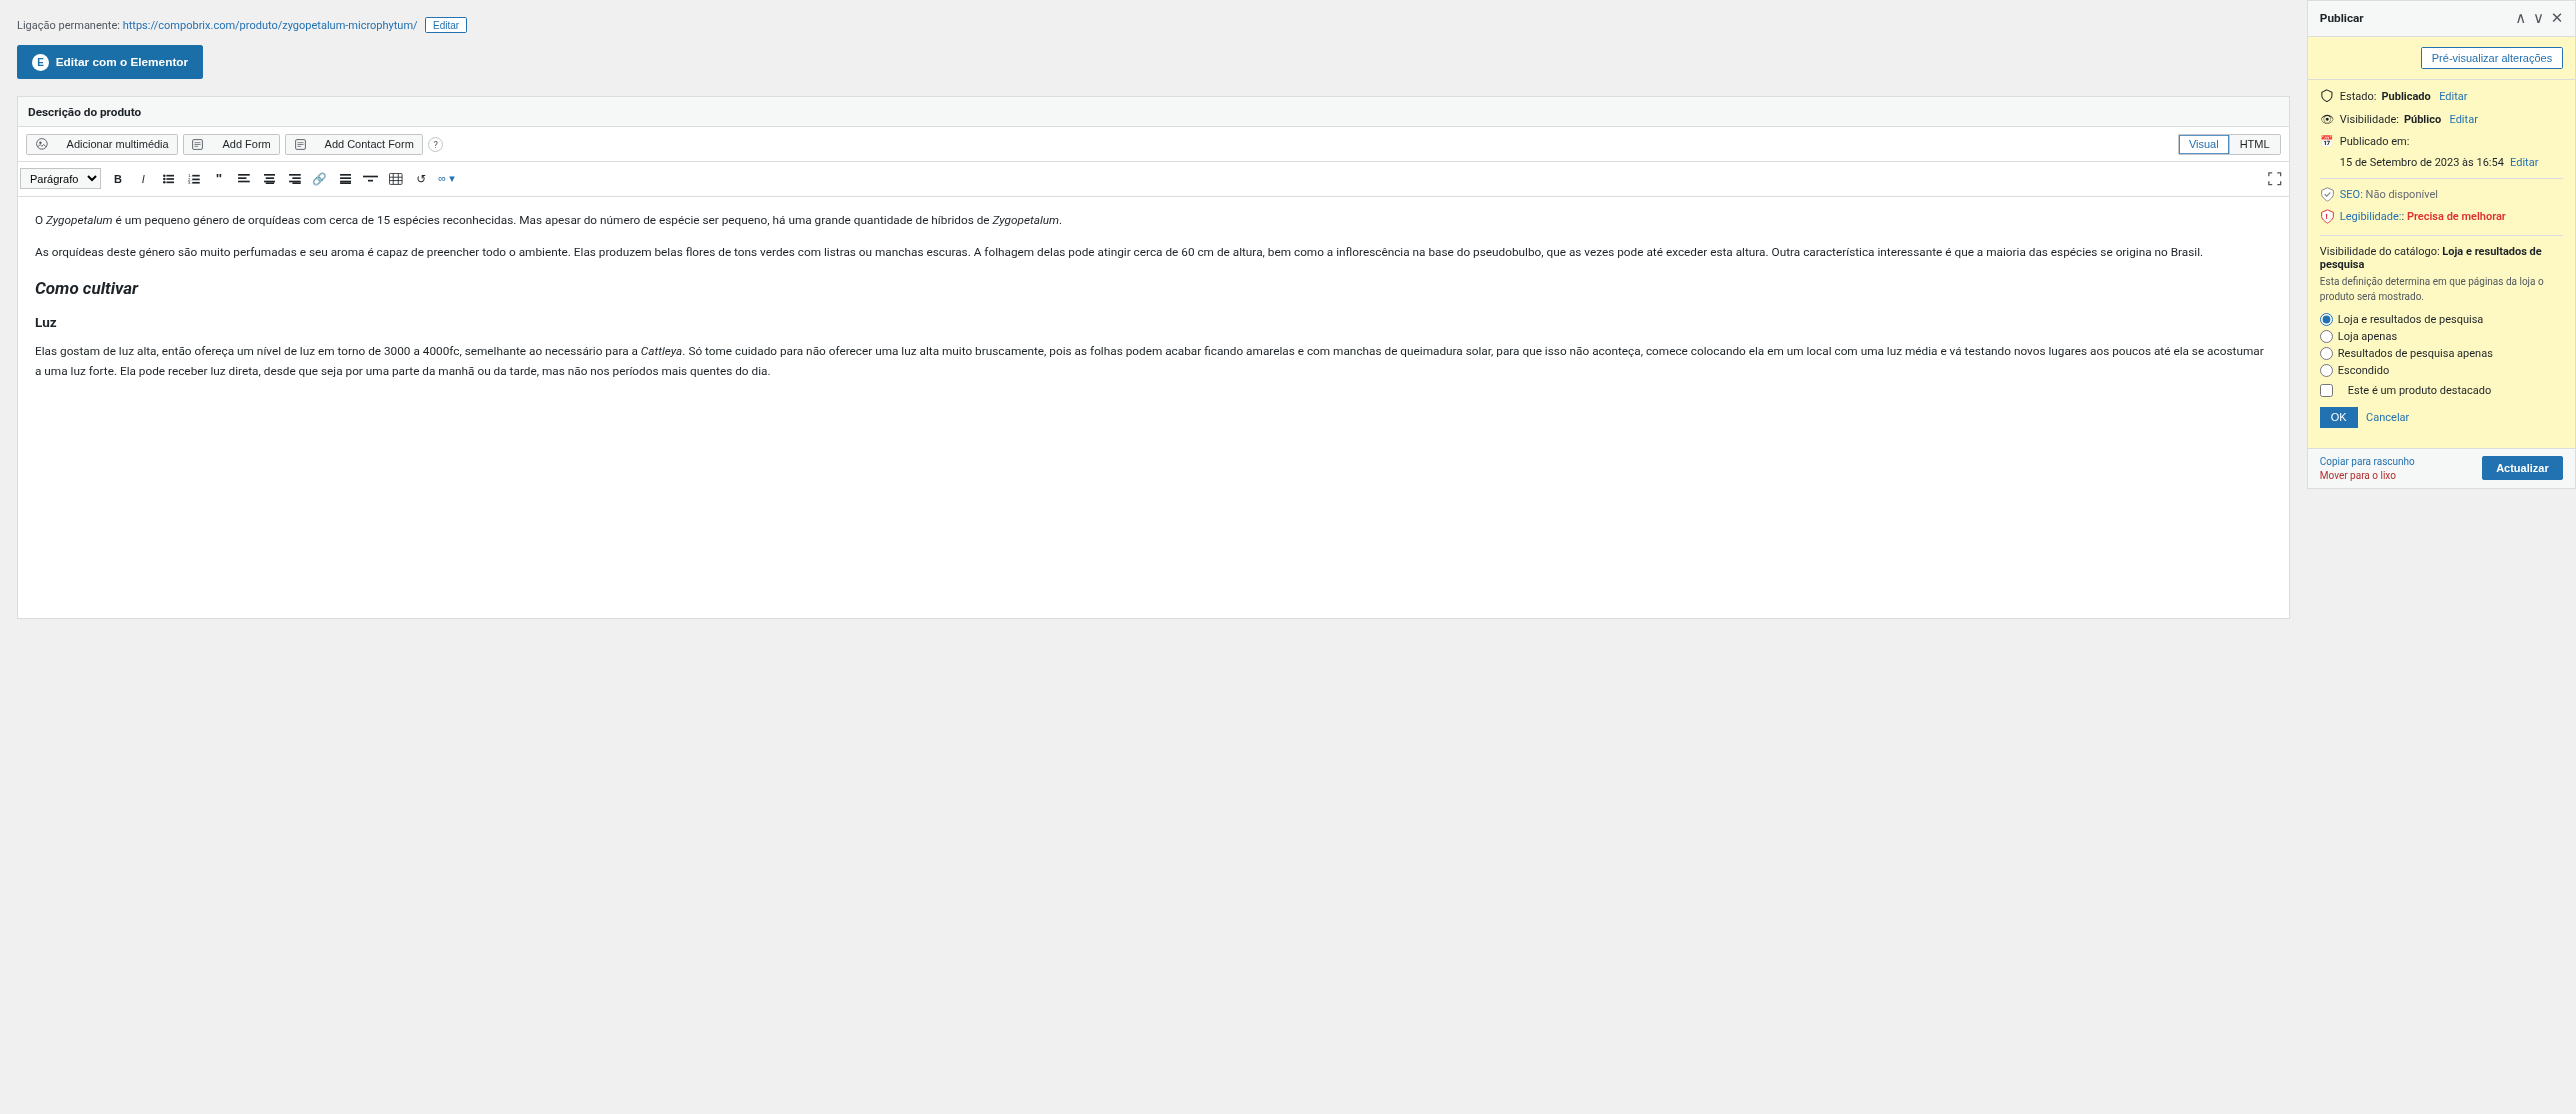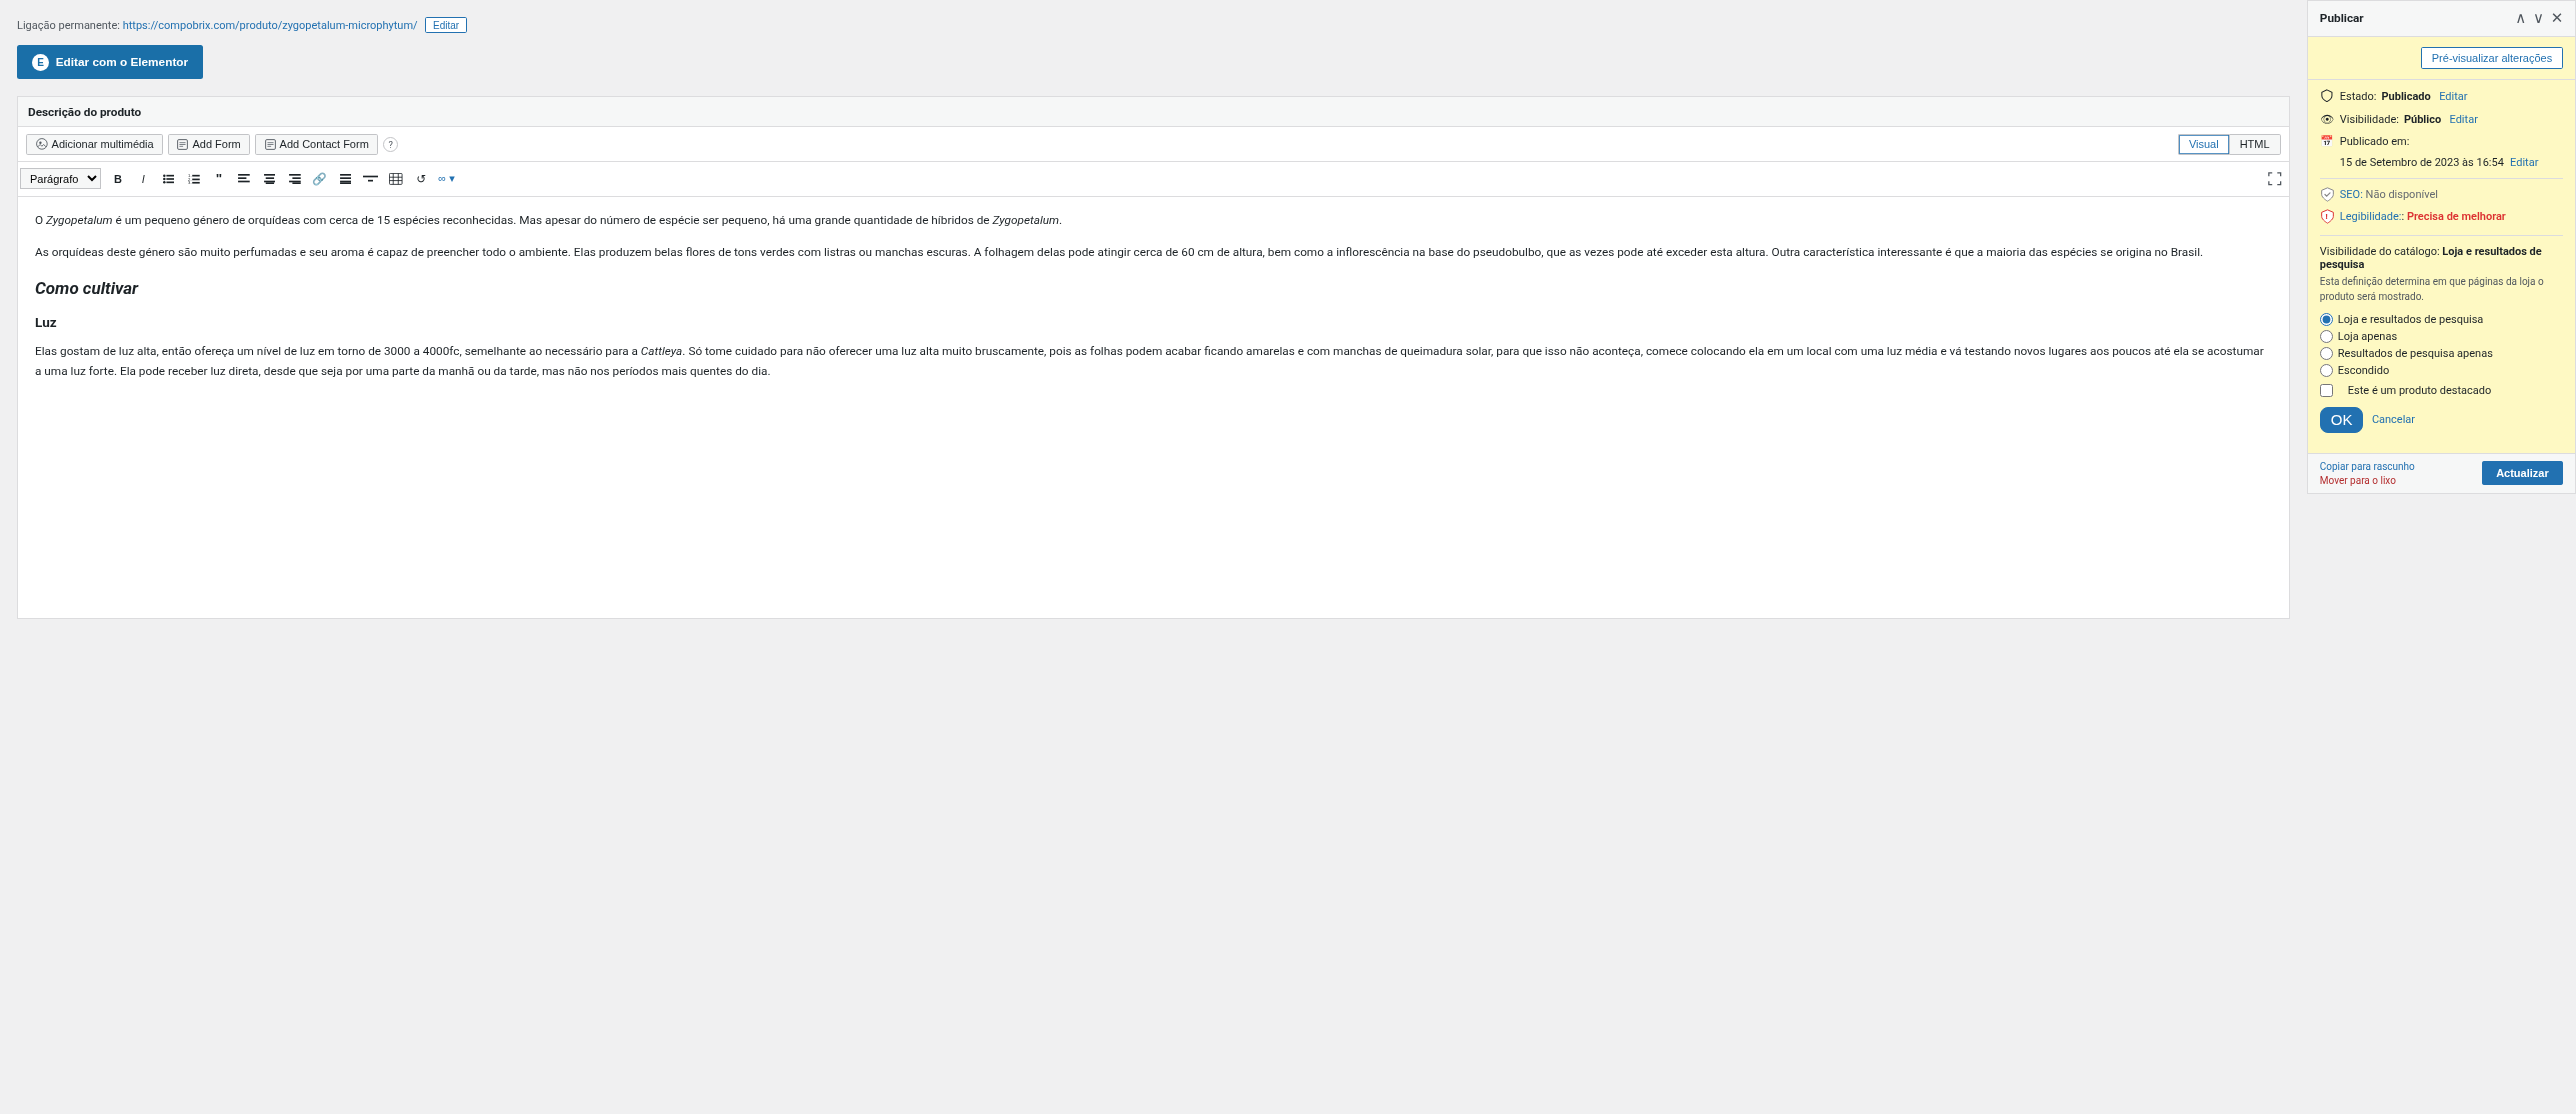--- a/index.html
+++ b/index.html
@@ -99,21 +99,21 @@
       align-items: center;
       padding: 6.7px 8.4px;
       border-bottom: 0.8px solid #dcdcde;
       gap: 5px;
       background: #fff;
     }
 
     .toolbar-btn {
       display: inline-flex;
       align-items: center;
-      gap: 4px;
+      gap: 19px;
       padding: 3.4px 8.4px;
       font-size: 11px;
       border: 0.8px solid #c3c4c7;
       background: #f6f7f7;
       color: #1d2327;
       cursor: pointer;
       border-radius: 1.7px;
     }
 
     .help-icon {
@@ -382,26 +382,26 @@
 
     .ok-cancel-row {
       display: flex;
       align-items: center;
       gap: 8.4px;
       margin-bottom: 11.8px;
     }
 
     .ok-btn {
       padding: 3.4px 10px;
-      font-size: 15px;
+      font-size: 11px;
       background: #2271b1;
       color: #fff;
       border: 0.8px solid #2271b1;
       cursor: pointer;
-      border-radius: 8px;
+      border-radius: 0;
     }
 
     .cancel-link {
       color: #2271b1;
       text-decoration: none;
       font-size: 11px;
       cursor: pointer;
     }
 
     .publish-footer {

